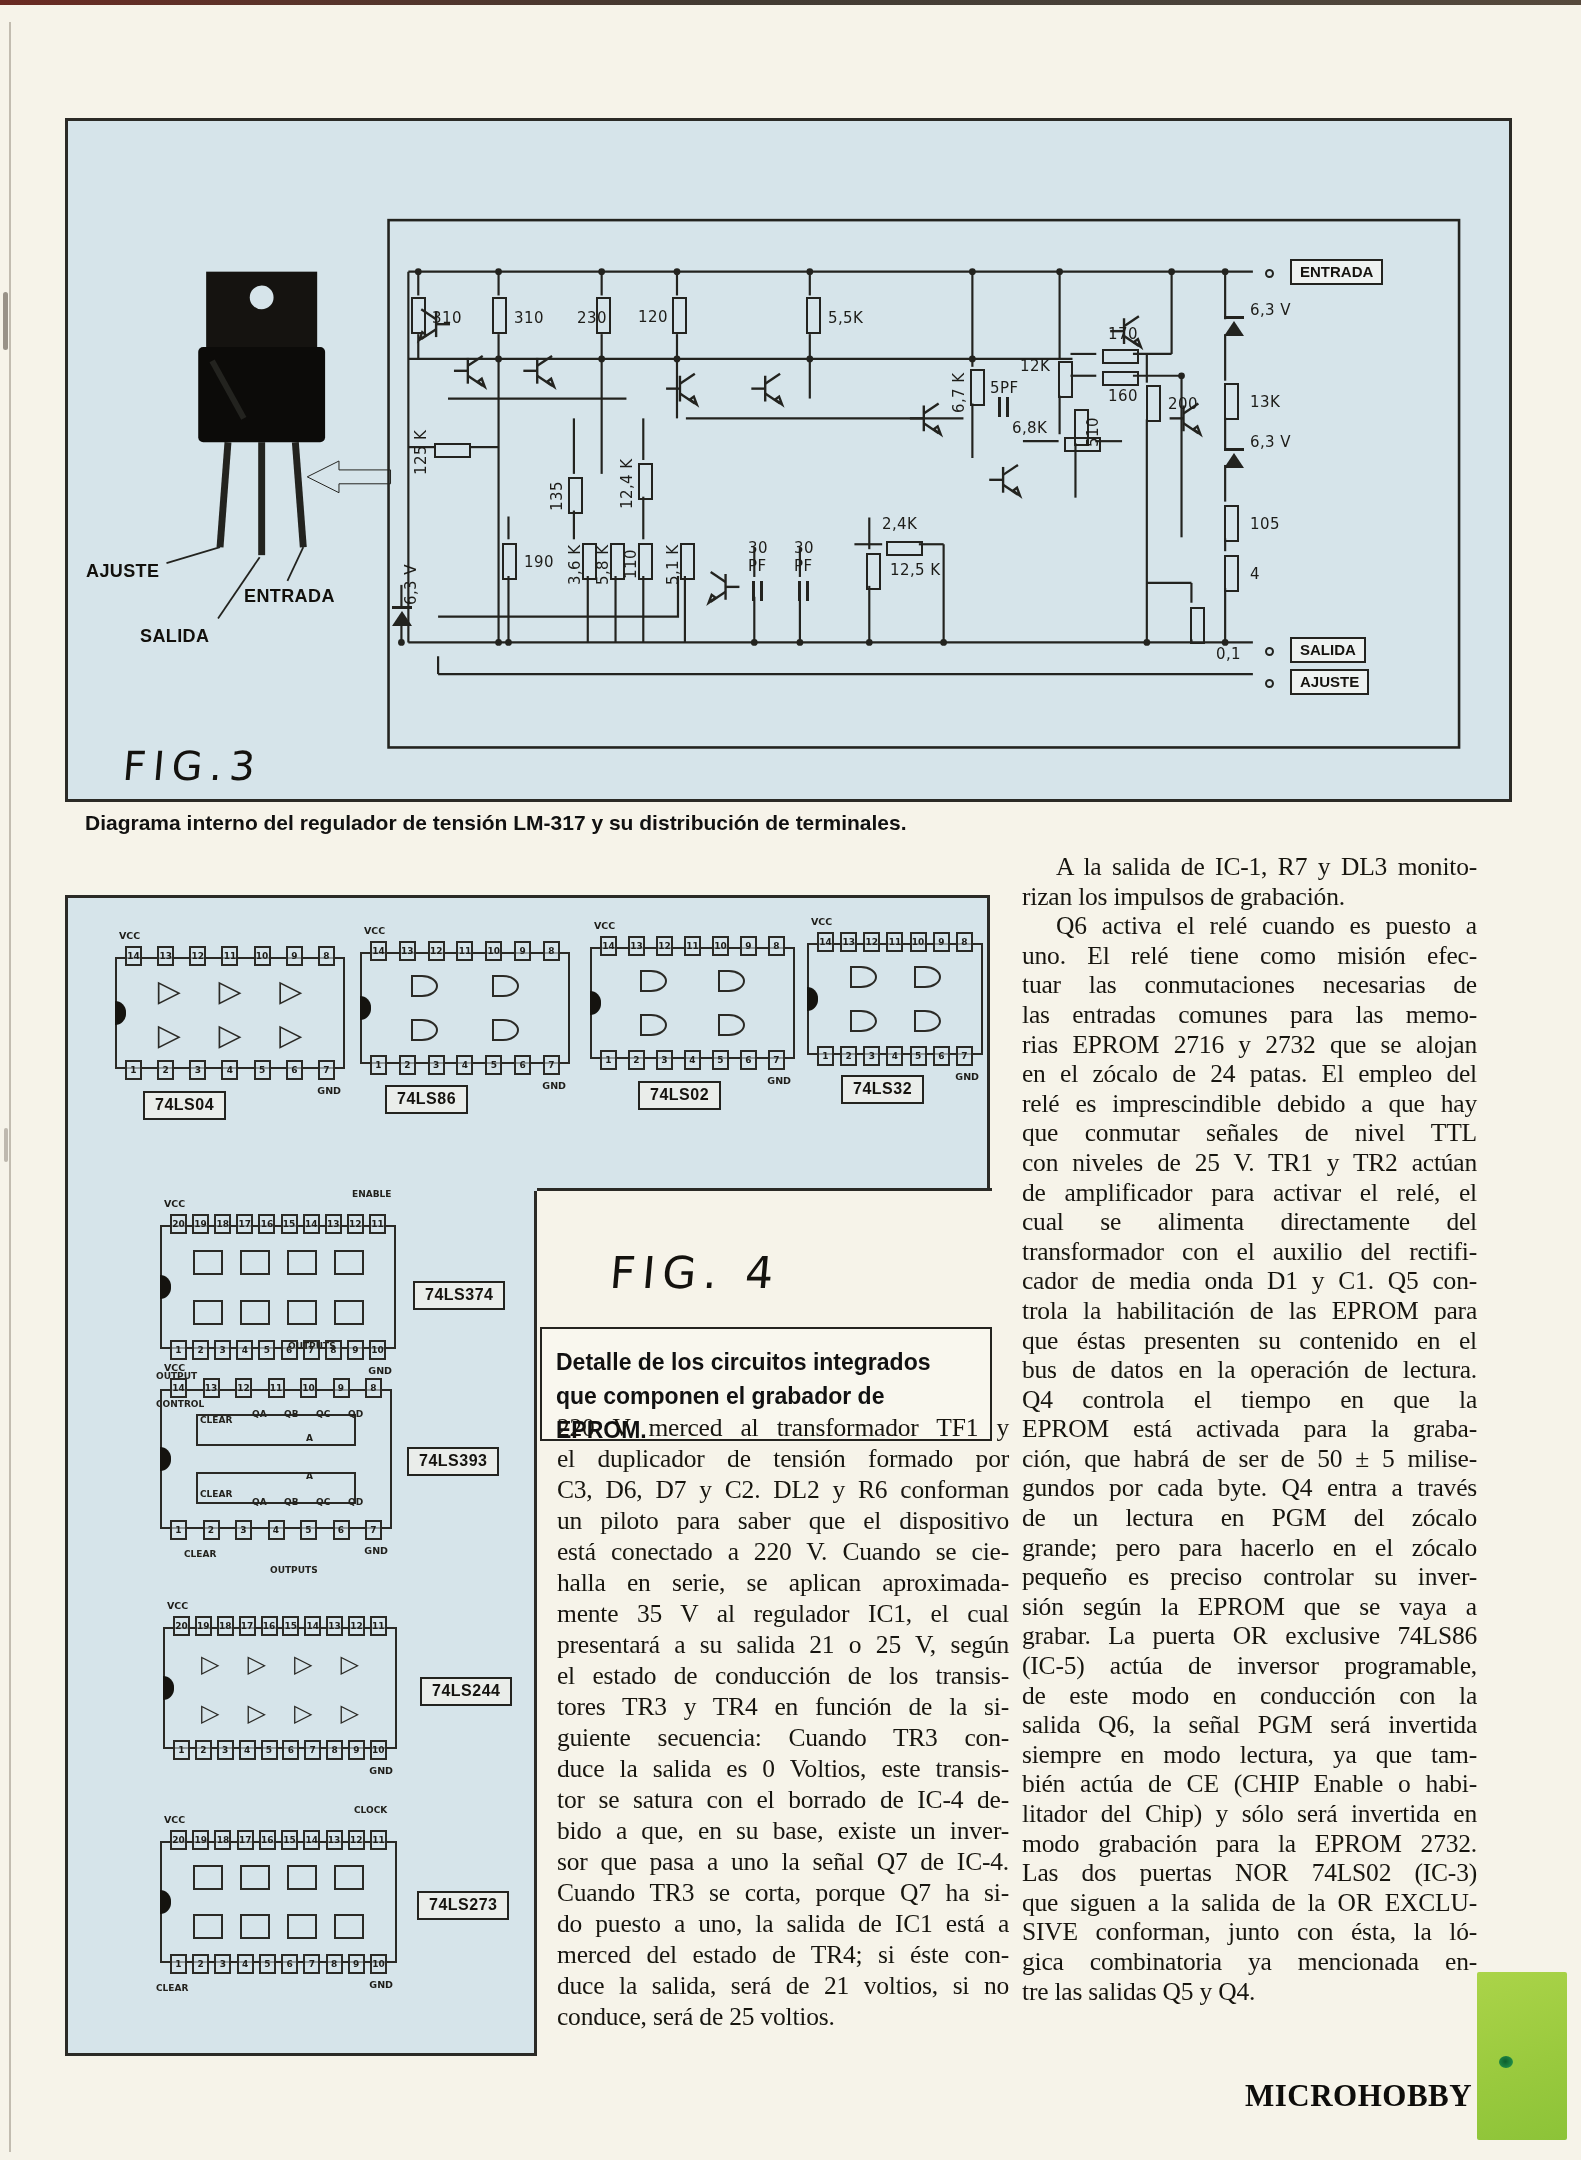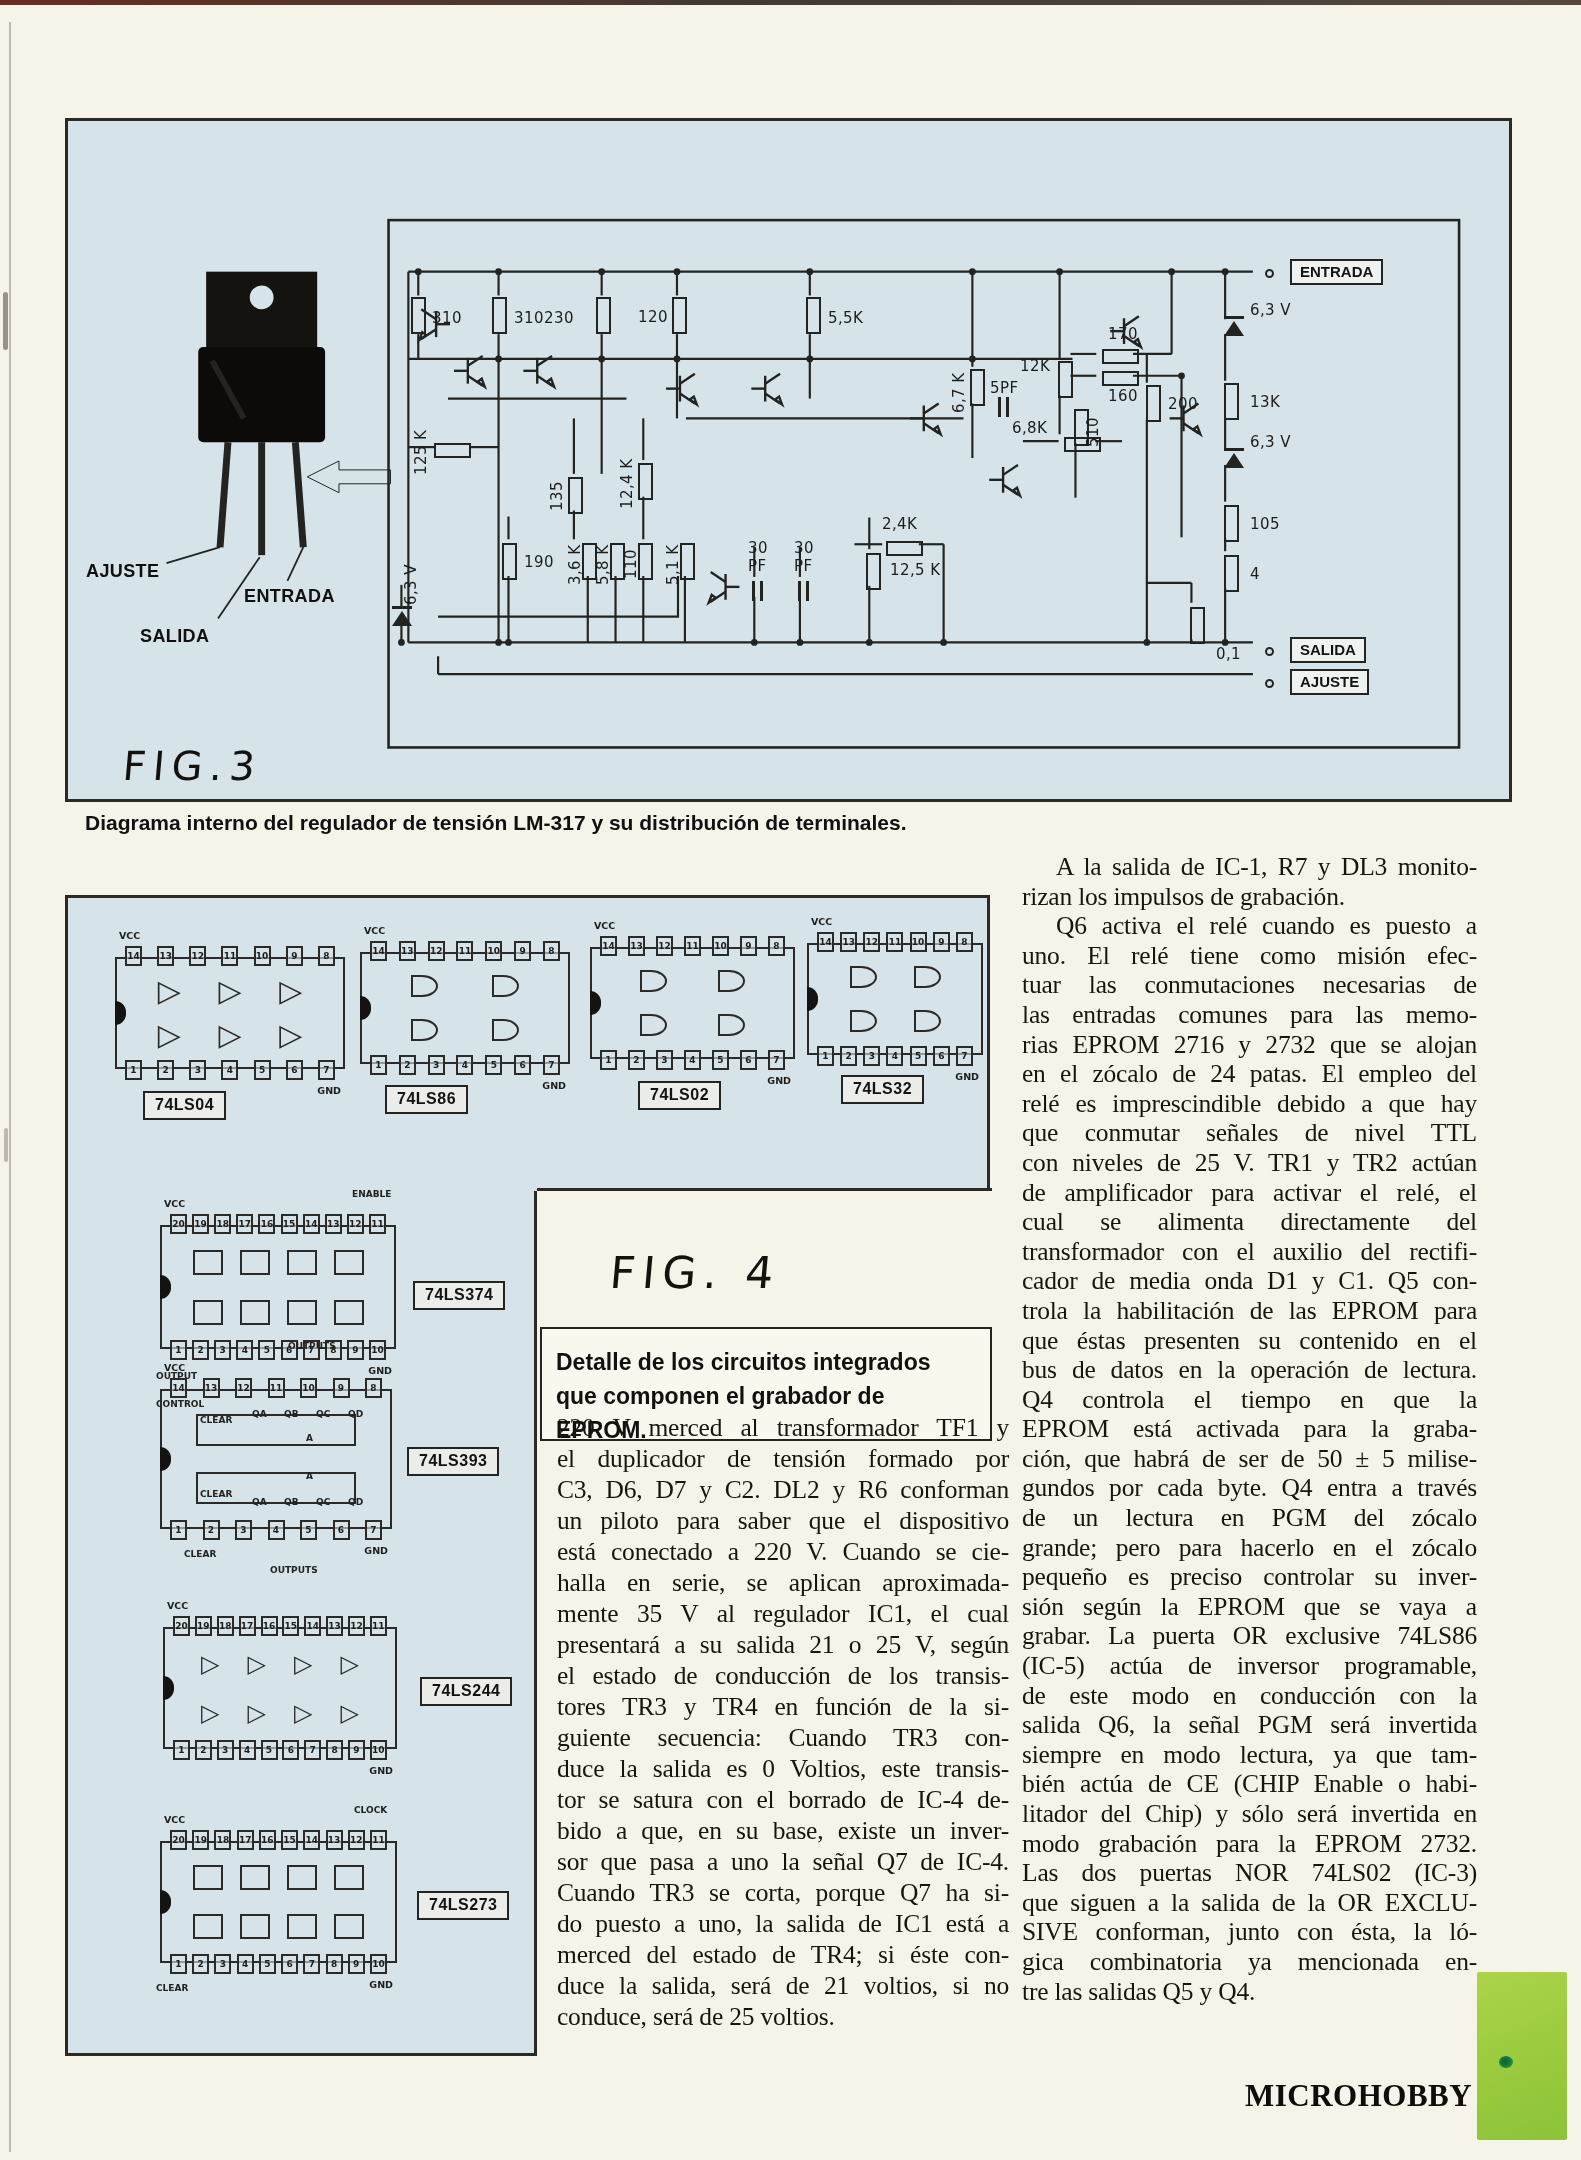--- a/index.html
+++ b/index.html
@@ -236,21 +236,21 @@
     </g>
 
     <path d="M322 352 h-52 v-9 l-32 16 l32 16 v-9 h52 z" fill="#111" stroke="none"></path>
   </svg>
   <div id="fig3-labels">
       <div class="sym s-rv" style="left: 343px; top: 176px;"></div>
       <span class="clabel" style="left: 364px; top: 188px;">310</span>
       <div class="sym s-rv" style="left: 424px; top: 176px;"></div>
       <span class="clabel" style="left: 446px; top: 188px;">310</span>
       <div class="sym s-rv" style="left: 528px; top: 176px;"></div>
-      <span class="clabel" style="left: 476px; top: 188px;">230</span>
+      <span class="clabel" style="left: 509px; top: 188px;">230</span>
       <div class="sym s-rv" style="left: 604px; top: 176px;"></div>
       <span class="clabel" style="left: 570px; top: 187px;">120</span>
       <div class="sym s-rv" style="left: 738px; top: 176px;"></div>
       <span class="clabel" style="left: 760px; top: 188px;">5,5K</span>
       <div class="sym s-rh" style="left: 366px; top: 322px;"></div>
       <span class="clabel vert" style="left: 344px; top: 354px;">125 K</span>
       <div class="sym s-rv" style="left: 500px; top: 356px;"></div>
       <span class="clabel vert" style="left: 480px; top: 390px;">135</span>
       <div class="sym s-rv" style="left: 570px; top: 342px;"></div>
       <span class="clabel vert" style="left: 550px; top: 388px;">12,4 K</span>

